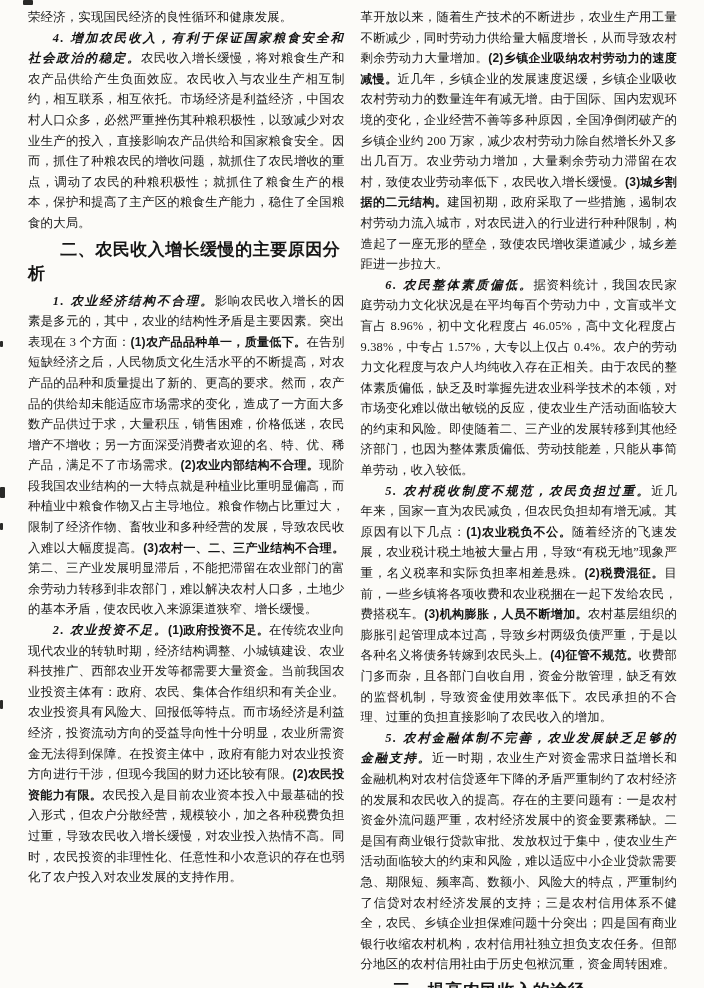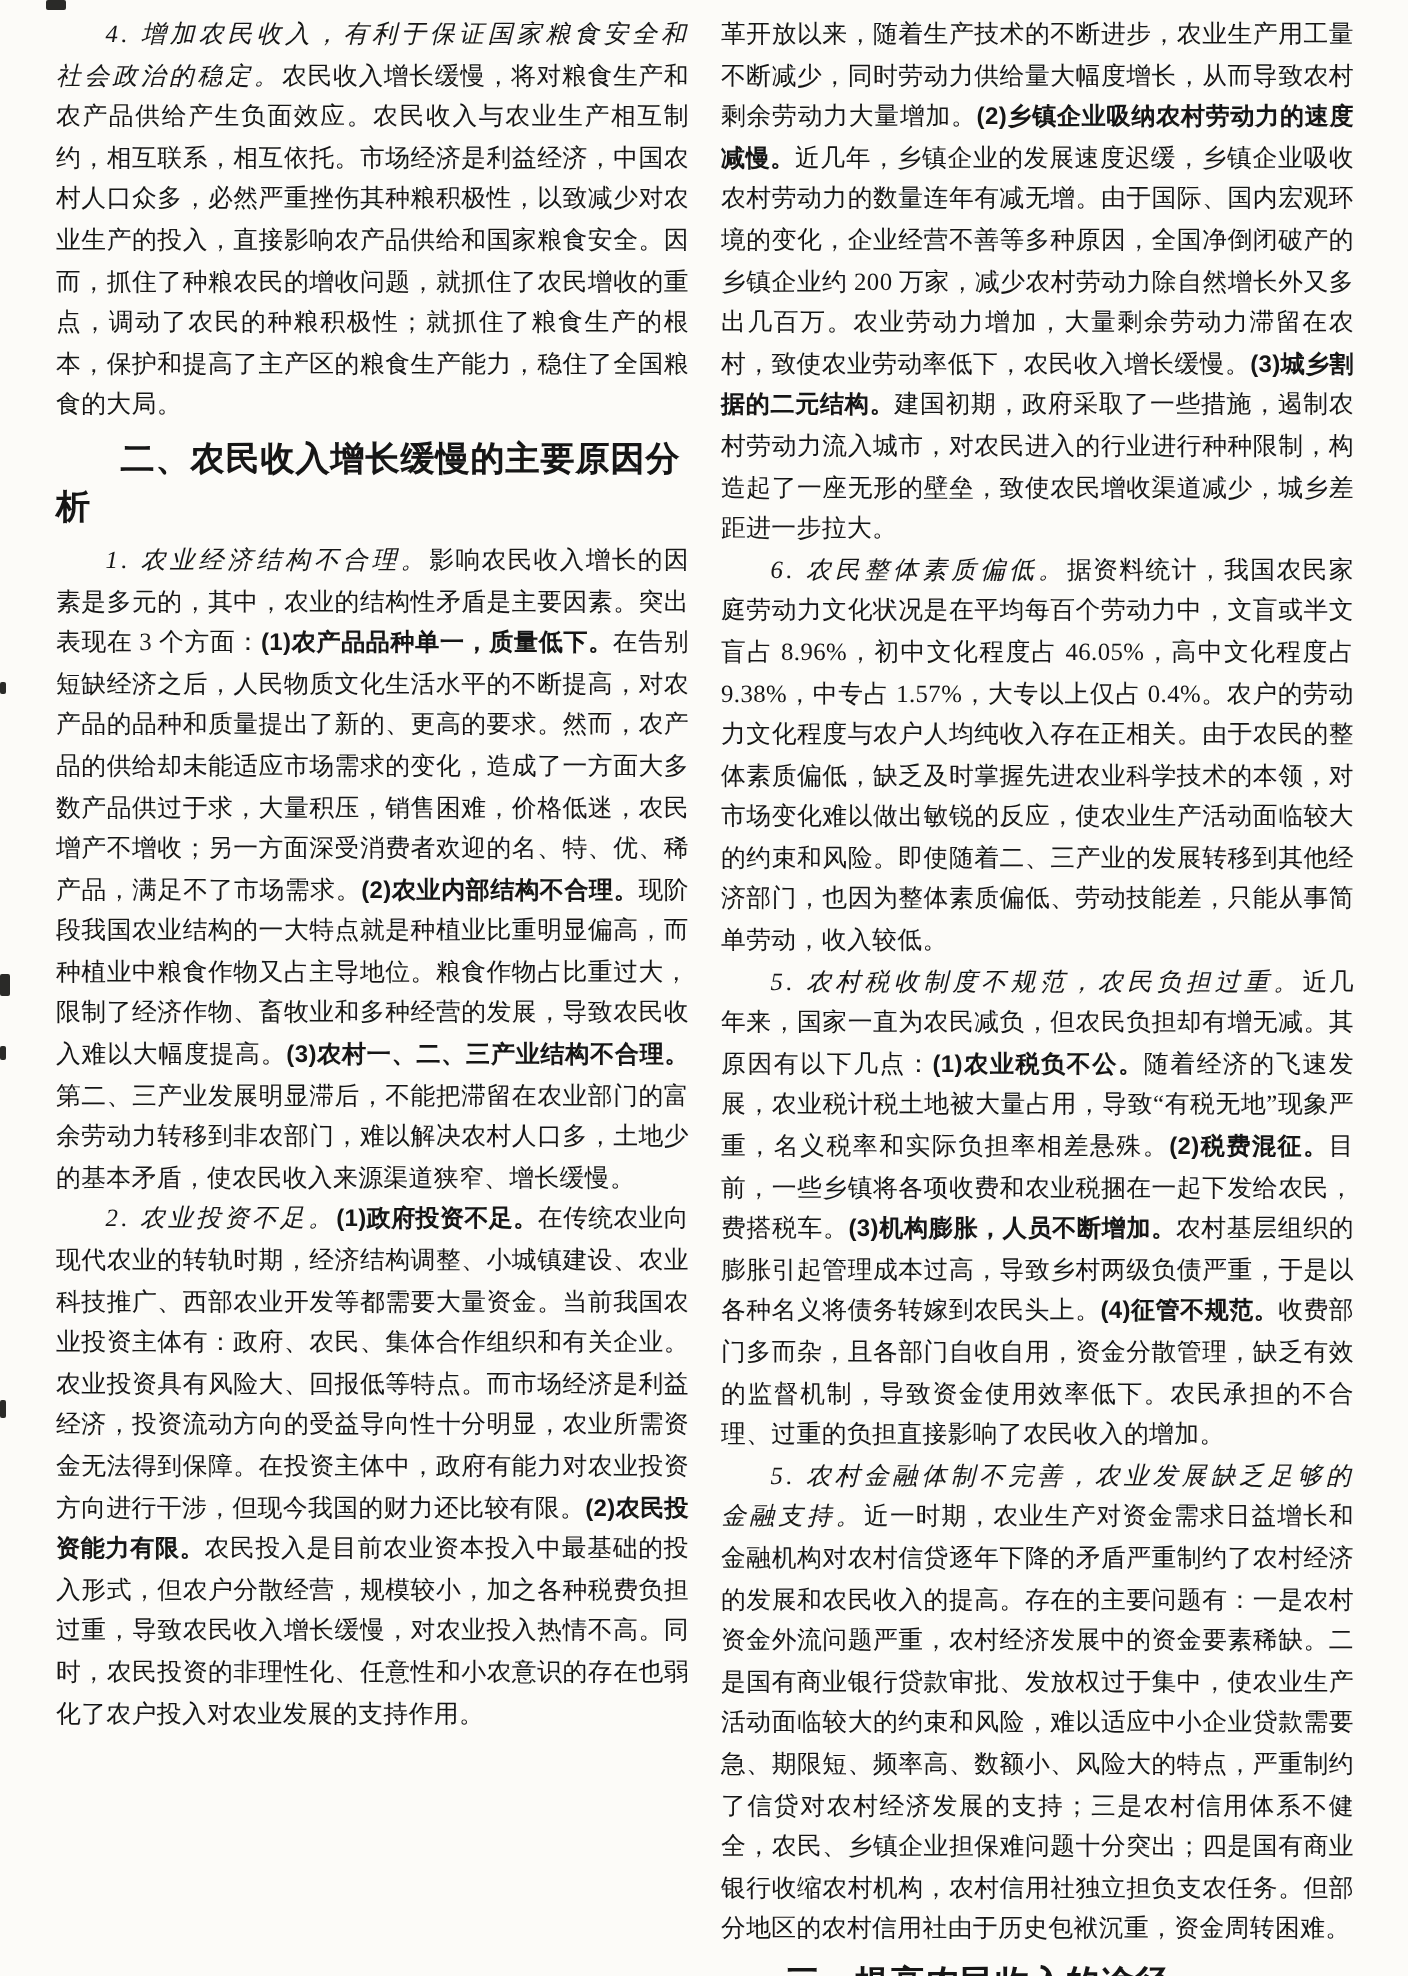--- a/index.html
+++ b/index.html
@@ -38,28 +38,28 @@
   }
   p.para.indent { text-indent: 2em; }
 
   h2.heading {
     margin: 5px 0 4px 0;
     font-size: 17px;
     line-height: 24px;
     font-weight: bold;
     text-indent: 1.9em;
     letter-spacing: 0.5px;
-    font-family: Liberation Sans, sans-serif;
+    font-family: Liberation Mono, monospace;
   }
 
   
   .seg-lead {
     font-style: italic;
     letter-spacing: 1.6px;
-    font-weight: 400;
+    font-weight: 700;
   }
   
   .seg-em {
     font-family: "Liberation Sans", "DejaVu Sans", sans-serif;
     font-weight: bold;
     font-size: 12px;
   }
 
   
   .speck {
@@ -71,20 +71,21 @@
   .speck.s2 { left: 0;    top: 487px; width: 5px;  height: 11px; }
   .speck.s3 { left: 0;    top: 523px; width: 3px;  height: 7px; }
   .speck.s4 { left: 0;    top: 700px; width: 3px;  height: 9px; }
   .speck.s5 { left: 0;    top: 341px; width: 3px;  height: 6px; }
 </style>
 </head>
 <body>
 
 <div class="page">
   <div class="column">
+      <p class="para"><span class="seg-n">荣经济，实现国民经济的良性循环和健康发展。</span></p>
       <p class="para indent"><span class="seg-lead">4. 增加农民收入，有利于保证国家粮食安全和社会政治的稳定。</span><span class="seg-n">农民收入增长缓慢，将对粮食生产和农产品供给产生负面效应。农民收入与农业生产相互制约，相互联系，相互依托。市场经济是利益经济，中国农村人口众多，必然严重挫伤其种粮积极性，以致减少对农业生产的投入，直接影响农产品供给和国家粮食安全。因而，抓住了种粮农民的增收问题，就抓住了农民增收的重点，调动了农民的种粮积极性；就抓住了粮食生产的根本，保护和提高了主产区的粮食生产能力，稳住了全国粮食的大局。</span></p>
       <h2 class="heading">二、农民收入增长缓慢的主要原因分析</h2>
       <p class="para indent"><span class="seg-lead">1. 农业经济结构不合理。</span><span class="seg-n">影响农民收入增长的因素是多元的，其中，农业的结构性矛盾是主要因素。突出表现在 3 个方面：</span><span class="seg-em">(1)农产品品种单一，质量低下。</span><span class="seg-n">在告别短缺经济之后，人民物质文化生活水平的不断提高，对农产品的品种和质量提出了新的、更高的要求。然而，农产品的供给却未能适应市场需求的变化，造成了一方面大多数产品供过于求，大量积压，销售困难，价格低迷，农民增产不增收；另一方面深受消费者欢迎的名、特、优、稀产品，满足不了市场需求。</span><span class="seg-em">(2)农业内部结构不合理。</span><span class="seg-n">现阶段我国农业结构的一大特点就是种植业比重明显偏高，而种植业中粮食作物又占主导地位。粮食作物占比重过大，限制了经济作物、畜牧业和多种经营的发展，导致农民收入难以大幅度提高。</span><span class="seg-em">(3)农村一、二、三产业结构不合理。</span><span class="seg-n">第二、三产业发展明显滞后，不能把滞留在农业部门的富余劳动力转移到非农部门，难以解决农村人口多，土地少的基本矛盾，使农民收入来源渠道狭窄、增长缓慢。</span></p>
       <p class="para indent"><span class="seg-lead">2. 农业投资不足。</span><span class="seg-em">(1)政府投资不足。</span><span class="seg-n">在传统农业向现代农业的转轨时期，经济结构调整、小城镇建设、农业科技推广、西部农业开发等都需要大量资金。当前我国农业投资主体有：政府、农民、集体合作组织和有关企业。农业投资具有风险大、回报低等特点。而市场经济是利益经济，投资流动方向的受益导向性十分明显，农业所需资金无法得到保障。在投资主体中，政府有能力对农业投资方向进行干涉，但现今我国的财力还比较有限。</span><span class="seg-em">(2)农民投资能力有限。</span><span class="seg-n">农民投入是目前农业资本投入中最基础的投入形式，但农户分散经营，规模较小，加之各种税费负担过重，导致农民收入增长缓慢，对农业投入热情不高。同时，农民投资的非理性化、任意性和小农意识的存在也弱化了农户投入对农业发展的支持作用。</span></p>
     </div>
   <div class="column">
       <p class="para"><span class="seg-n">革开放以来，随着生产技术的不断进步，农业生产用工量不断减少，同时劳动力供给量大幅度增长，从而导致农村剩余劳动力大量增加。</span><span class="seg-em">(2)乡镇企业吸纳农村劳动力的速度减慢。</span><span class="seg-n">近几年，乡镇企业的发展速度迟缓，乡镇企业吸收农村劳动力的数量连年有减无增。由于国际、国内宏观环境的变化，企业经营不善等多种原因，全国净倒闭破产的乡镇企业约 200 万家，减少农村劳动力除自然增长外又多出几百万。农业劳动力增加，大量剩余劳动力滞留在农村，致使农业劳动率低下，农民收入增长缓慢。</span><span class="seg-em">(3)城乡割据的二元结构。</span><span class="seg-n">建国初期，政府采取了一些措施，遏制农村劳动力流入城市，对农民进入的行业进行种种限制，构造起了一座无形的壁垒，致使农民增收渠道减少，城乡差距进一步拉大。</span></p>
       <p class="para indent"><span class="seg-lead">6. 农民整体素质偏低。</span><span class="seg-n">据资料统计，我国农民家庭劳动力文化状况是在平均每百个劳动力中，文盲或半文盲占 8.96%，初中文化程度占 46.05%，高中文化程度占 9.38%，中专占 1.57%，大专以上仅占 0.4%。农户的劳动力文化程度与农户人均纯收入存在正相关。由于农民的整体素质偏低，缺乏及时掌握先进农业科学技术的本领，对市场变化难以做出敏锐的反应，使农业生产活动面临较大的约束和风险。即使随着二、三产业的发展转移到其他经济部门，也因为整体素质偏低、劳动技能差，只能从事简单劳动，收入较低。</span></p>
       <p class="para indent"><span class="seg-lead">5. 农村税收制度不规范，农民负担过重。</span><span class="seg-n">近几年来，国家一直为农民减负，但农民负担却有增无减。其原因有以下几点：</span><span class="seg-em">(1)农业税负不公。</span><span class="seg-n">随着经济的飞速发展，农业税计税土地被大量占用，导致“有税无地”现象严重，名义税率和实际负担率相差悬殊。</span><span class="seg-em">(2)税费混征。</span><span class="seg-n">目前，一些乡镇将各项收费和农业税捆在一起下发给农民，费搭税车。</span><span class="seg-em">(3)机构膨胀，人员不断增加。</span><span class="seg-n">农村基层组织的膨胀引起管理成本过高，导致乡村两级负债严重，于是以各种名义将债务转嫁到农民头上。</span><span class="seg-em">(4)征管不规范。</span><span class="seg-n">收费部门多而杂，且各部门自收自用，资金分散管理，缺乏有效的监督机制，导致资金使用效率低下。农民承担的不合理、过重的负担直接影响了农民收入的增加。</span></p>
       <p class="para indent"><span class="seg-lead">5. 农村金融体制不完善，农业发展缺乏足够的金融支持。</span><span class="seg-n">近一时期，农业生产对资金需求日益增长和金融机构对农村信贷逐年下降的矛盾严重制约了农村经济的发展和农民收入的提高。存在的主要问题有：一是农村资金外流问题严重，农村经济发展中的资金要素稀缺。二是国有商业银行贷款审批、发放权过于集中，使农业生产活动面临较大的约束和风险，难以适应中小企业贷款需要急、期限短、频率高、数额小、风险大的特点，严重制约了信贷对农村经济发展的支持；三是农村信用体系不健全，农民、乡镇企业担保难问题十分突出；四是国有商业银行收缩农村机构，农村信用社独立担负支农任务。但部分地区的农村信用社由于历史包袱沉重，资金周转困难。</span></p>

